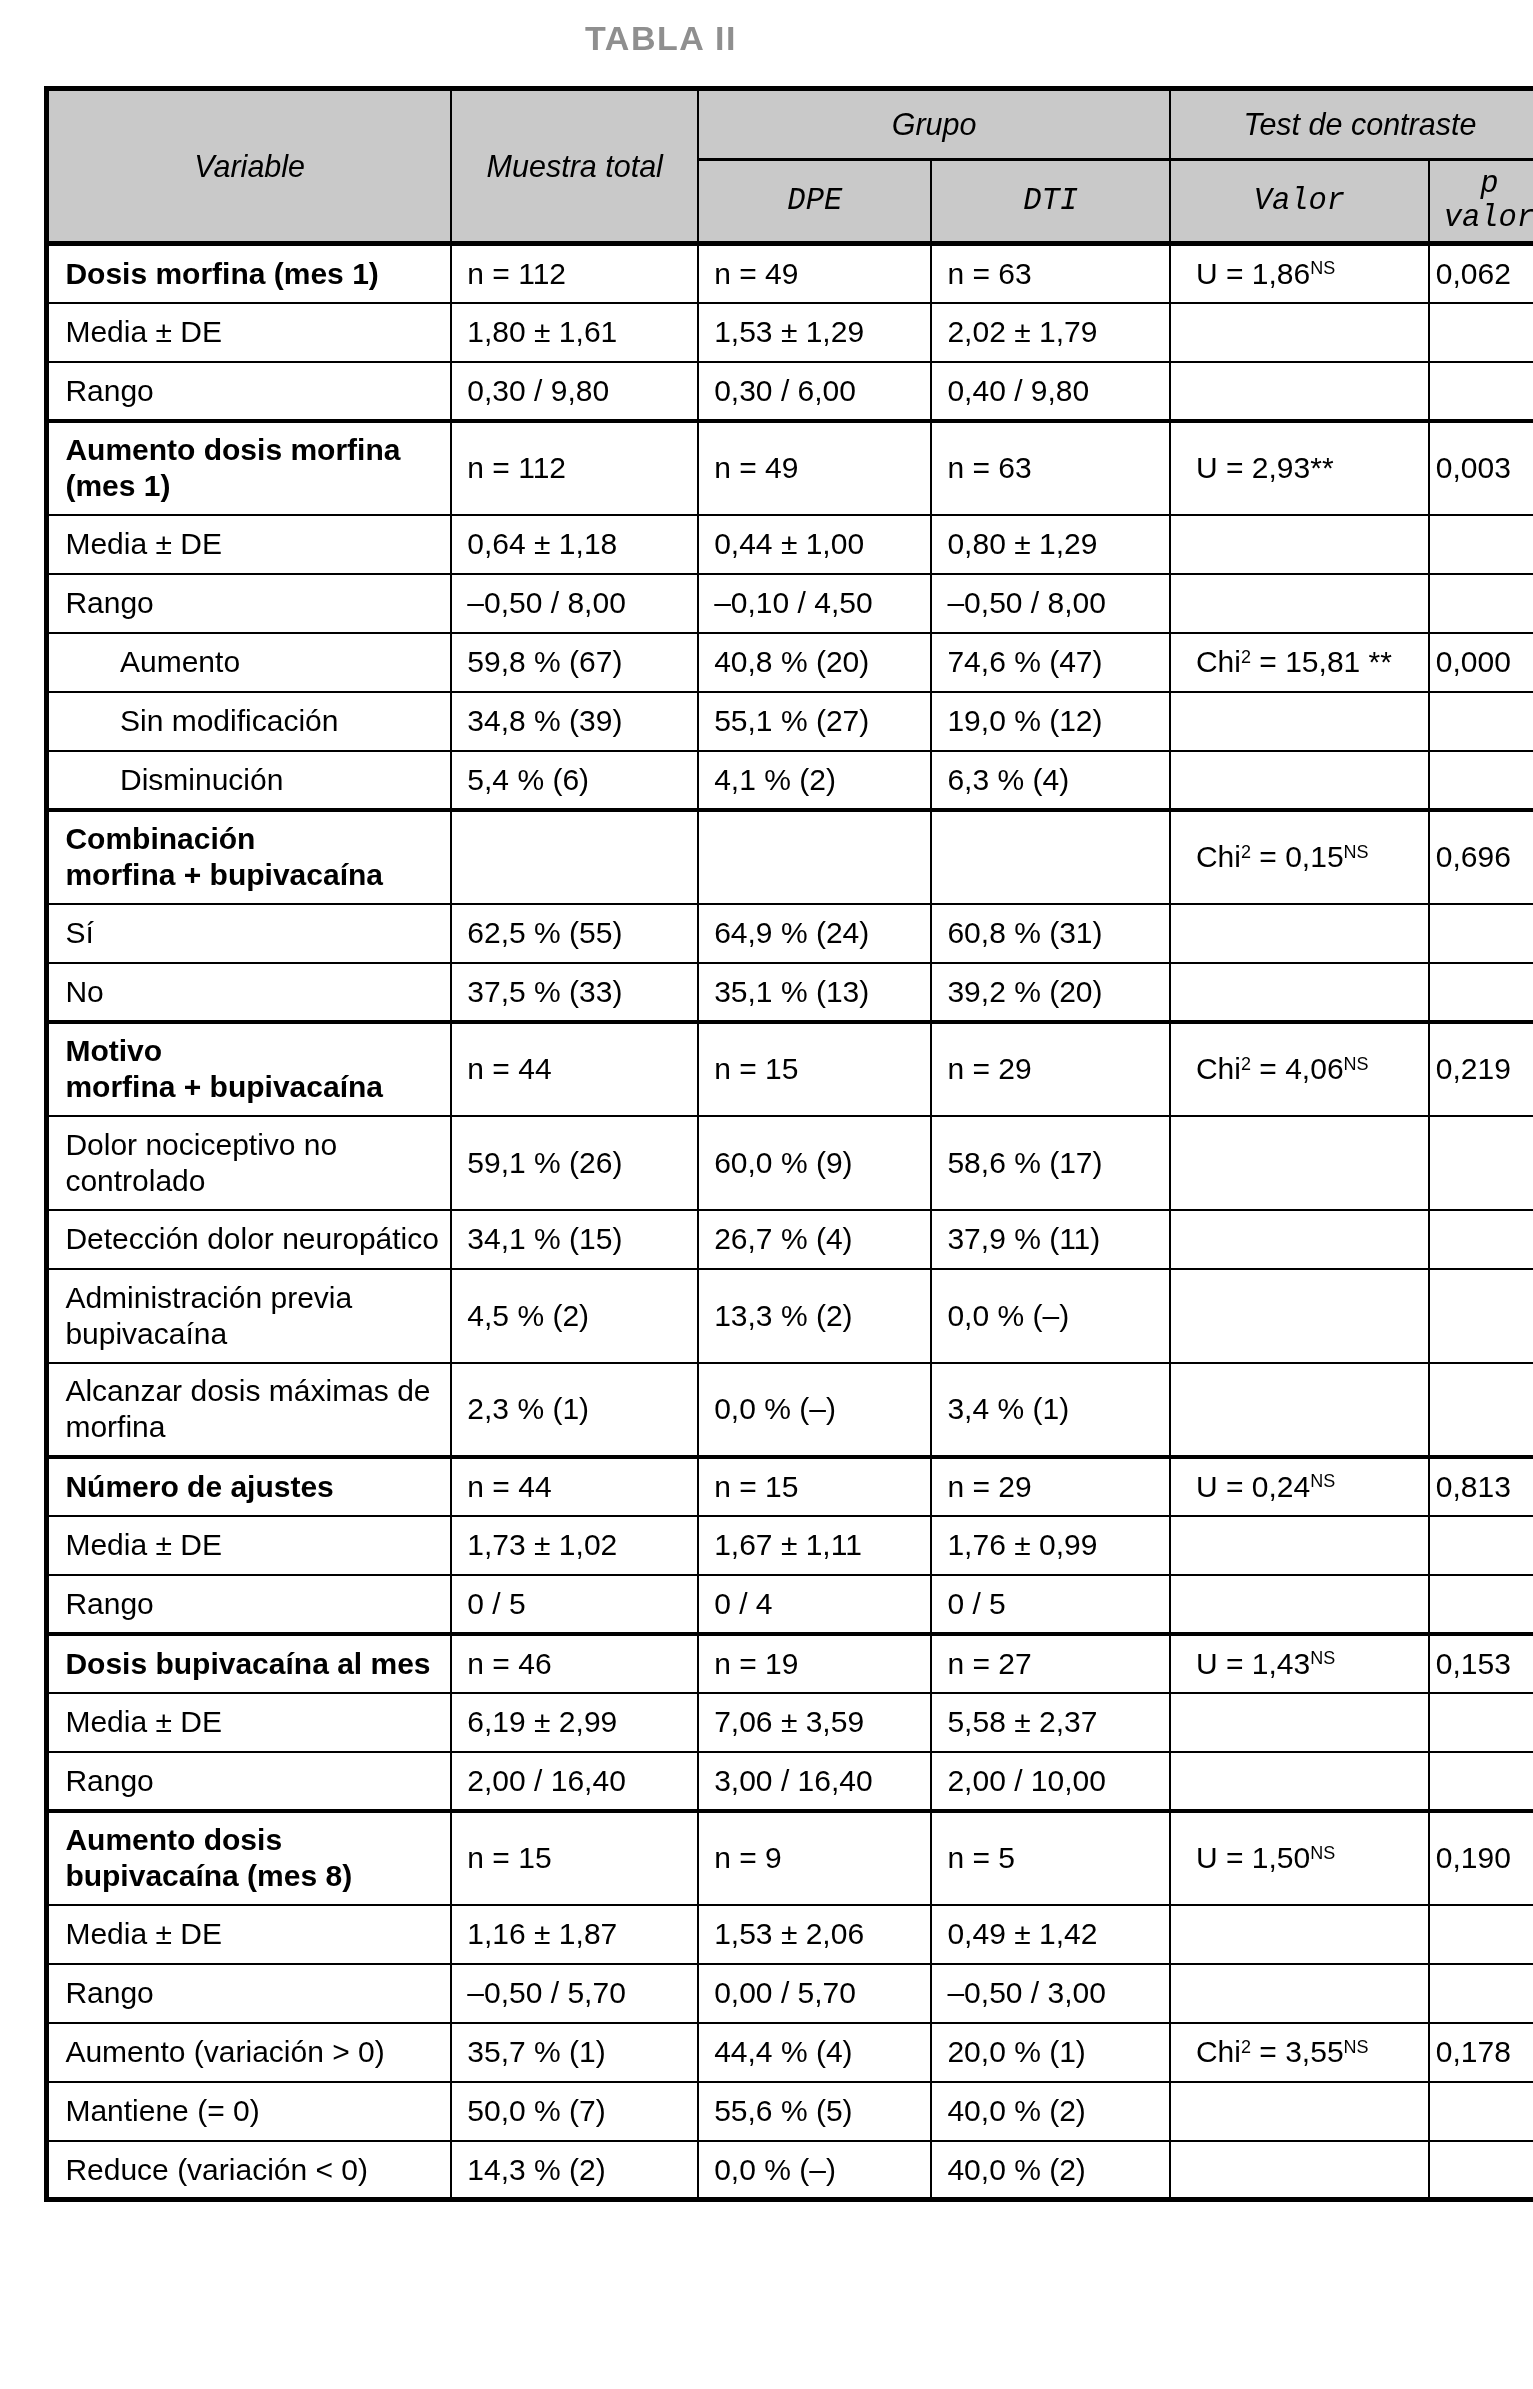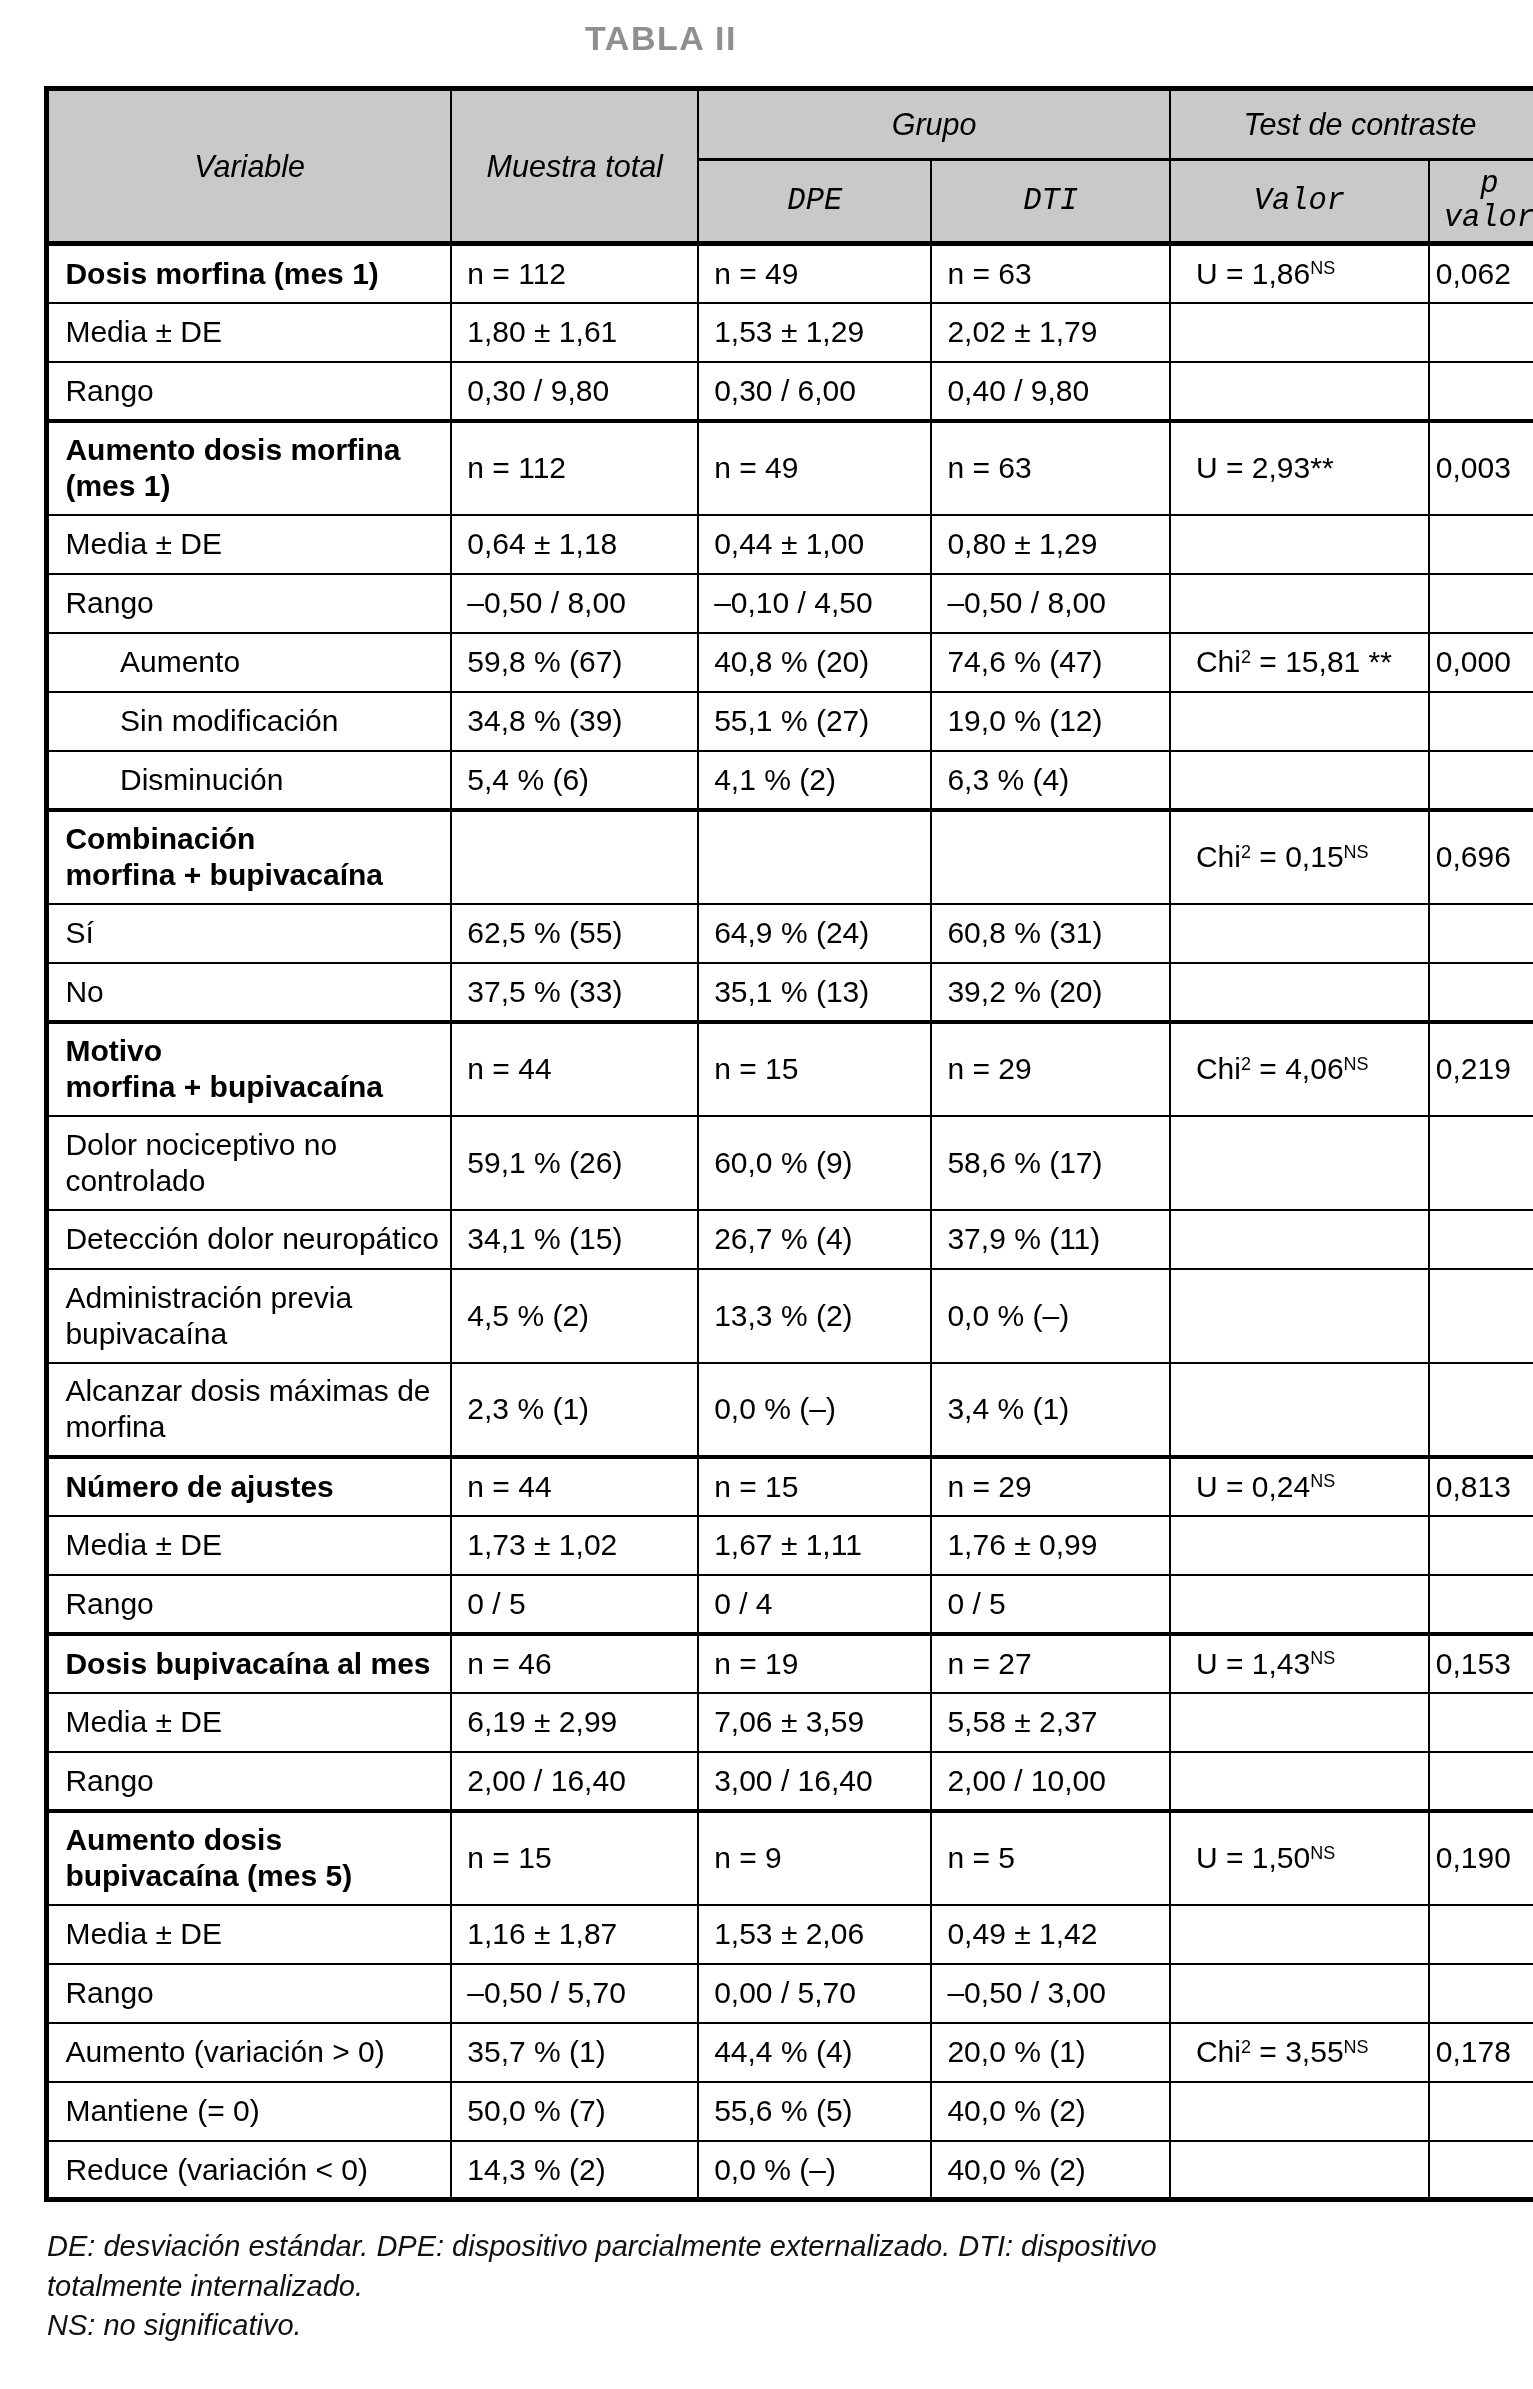--- a/index.html
+++ b/index.html
@@ -359,21 +359,21 @@
           </td>
           <td class="c-data">2,00 / 16,40</td>
           <td class="c-data">3,00 / 16,40</td>
           <td class="c-data">2,00 / 10,00</td>
           <td class="c-valor"></td>
           <td class="c-p"></td>
         </tr>
         <tr class="section tall">
           <td class="c-var bold">
             <div>Aumento dosis</div>
-            <div>bupivacaína (mes 5)</div>
+            <div>bupivacaína (mes 8)</div>
           </td>
           <td class="c-data">n = 15</td>
           <td class="c-data">n = 9</td>
           <td class="c-data">n = 5</td>
           <td class="c-valor"><span>U</span><span> = 1,50</span><sup>NS</sup></td>
           <td class="c-p">0,190</td>
         </tr>
         <tr class="single">
           <td class="c-var">
             <div>Media ± DE</div>
@@ -420,19 +420,15 @@
           </td>
           <td class="c-data">14,3 % (2)</td>
           <td class="c-data">0,0 % (–)</td>
           <td class="c-data">40,0 % (2)</td>
           <td class="c-valor"></td>
           <td class="c-p"></td>
         </tr>
       </tbody>
   </table>
 
-  <div class="footnote">
-    <div>DE: desviación estándar. DPE: dispositivo parcialmente externalizado. DTI: dispositivo totalmente internalizado.</div>
-    <div>NS: no significativo.</div>
-  </div>
 
 </div>
 
 
 </body></html>

